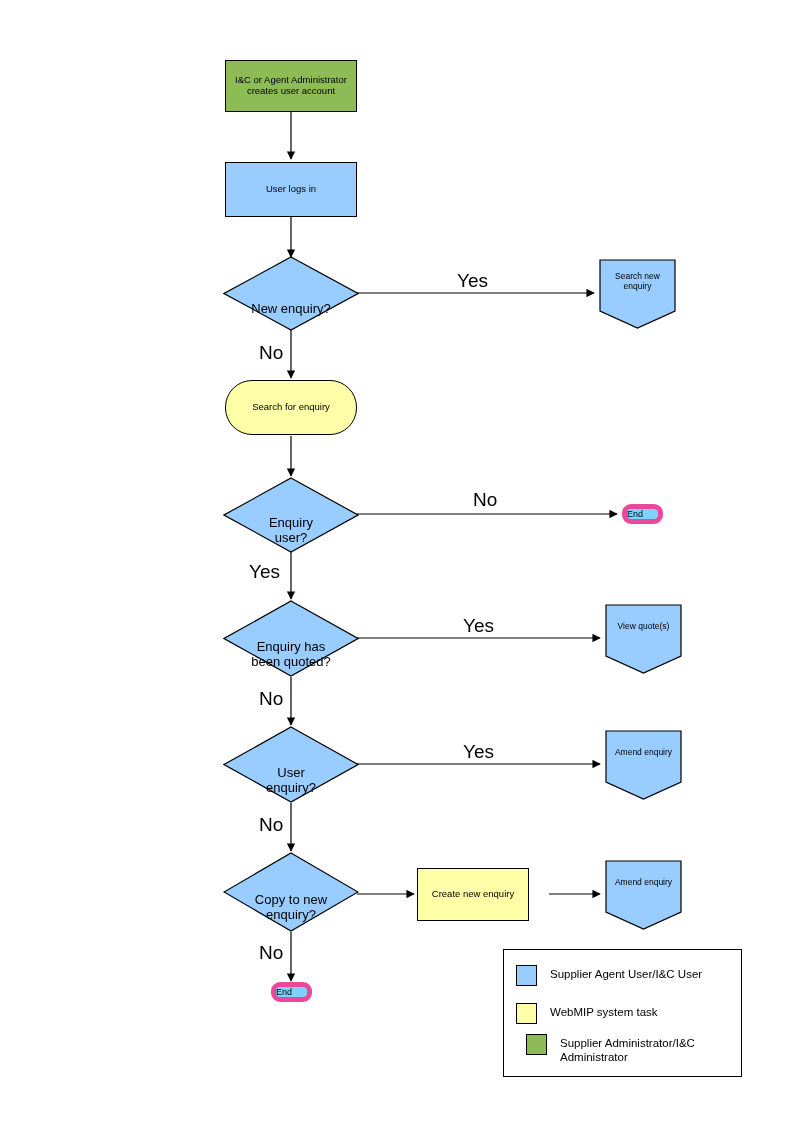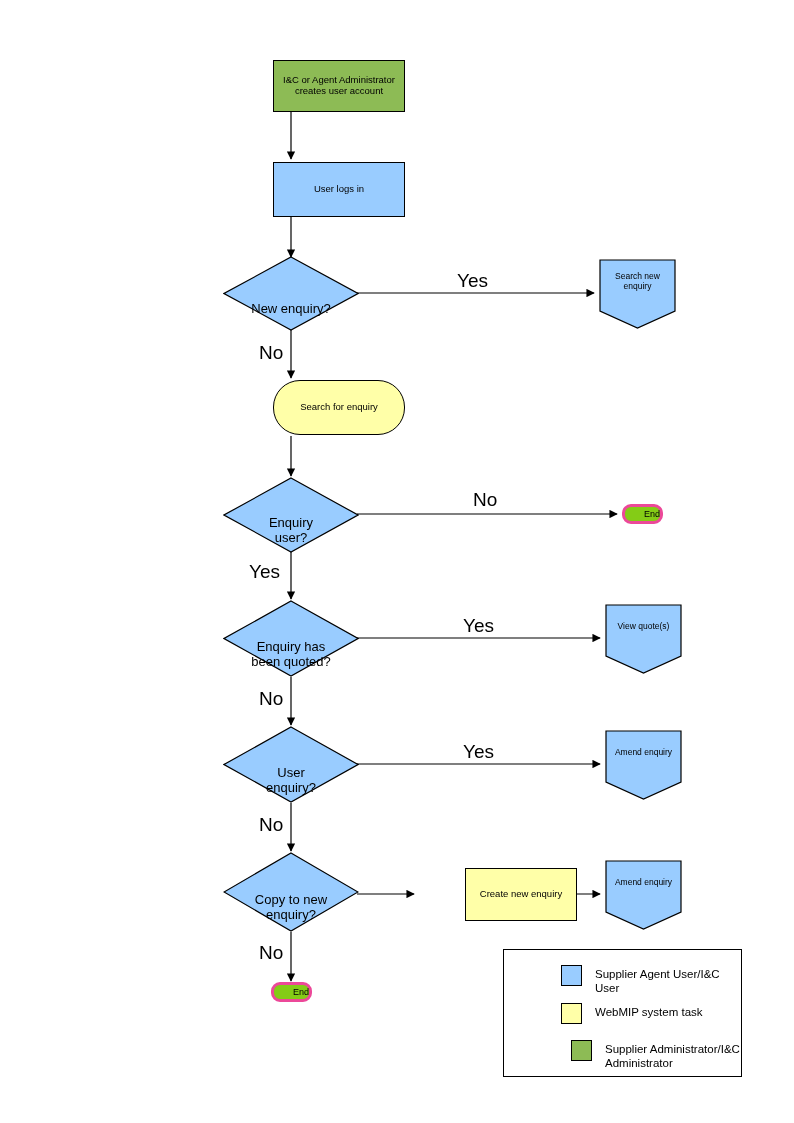--- a/index.html
+++ b/index.html
@@ -22,21 +22,20 @@
   }
   .node {
     position: absolute;
     box-sizing: border-box;
     display: flex;
     align-items: center;
     justify-content: center;
     text-align: center;
     color: #000000;
     line-height: 1.15;
-    margin-left: 48px;
   }
   .proc {
     border: 1px solid #000000;
     font-size: 9.5px;
   }
   .proc.green { background: #8DBB55; }
   .proc.blue  { background: #99CCFF; }
   .proc.yellow{ background: #FFFFA8; }
 
   .diamond-wrap {
@@ -74,26 +73,26 @@
     justify-content: center;
     text-align: center;
     font-size: 8.5px;
     color: #000;
     line-height: 1.2;
     pointer-events: none;
   }
 
   .terminal {
     position: absolute;
-    background: #84cc16;
-    border: 3px solid #ec4899;
+    background: #7dd3fc;
+    border: 5px solid #ec4899;
     border-radius: 9px;
     display: flex;
     align-items: center;
-    justify-content: flex-end;
+    justify-content: flex-start;
     font-size: 9px;
     color: #000;
     box-sizing: border-box;
   }
 
   .edge-label {
     position: absolute;
     font-size: 19px;
     color: #000000;
     white-space: nowrap;
@@ -103,21 +102,20 @@
   .legend {
     position: absolute;
     border: 1px solid #000000;
     background: #ffffff;
     box-sizing: border-box;
   }
   .legend-row {
     position: absolute;
     display: flex;
     align-items: flex-start;
-    margin-left: 45px;
   }
   .legend-swatch {
     width: 21px;
     height: 21px;
     border: 1px solid #000000;
     box-sizing: border-box;
     flex: 0 0 auto;
   }
   .legend-text {
     margin-left: 13px;
@@ -324,20 +322,20 @@
   <div class="legend-row" style="left:12px; top:15px;">
     <span class="legend-swatch" style="background:#99CCFF;"></span>
     <span class="legend-text">Supplier Agent User/I&amp;C User</span>
   </div>
 
   <div class="legend-row" style="left:12px; top:53px;">
     <span class="legend-swatch" style="background:#FFFFA8;"></span>
     <span class="legend-text">WebMIP system task</span>
   </div>
 
-  <div class="legend-row" style="left:12px; top:90px;padding-left:10px;">
+  <div class="legend-row" style="left:12px; top:84px;padding-left:10px;">
     <span class="legend-swatch" style="background:#8DBB55;"></span>
     <span class="legend-text">
       <span>Supplier Administrator/I&amp;C</span><br>
       <span>Administrator</span>
     </span>
   </div>
 </div>
 
 </body></html>

